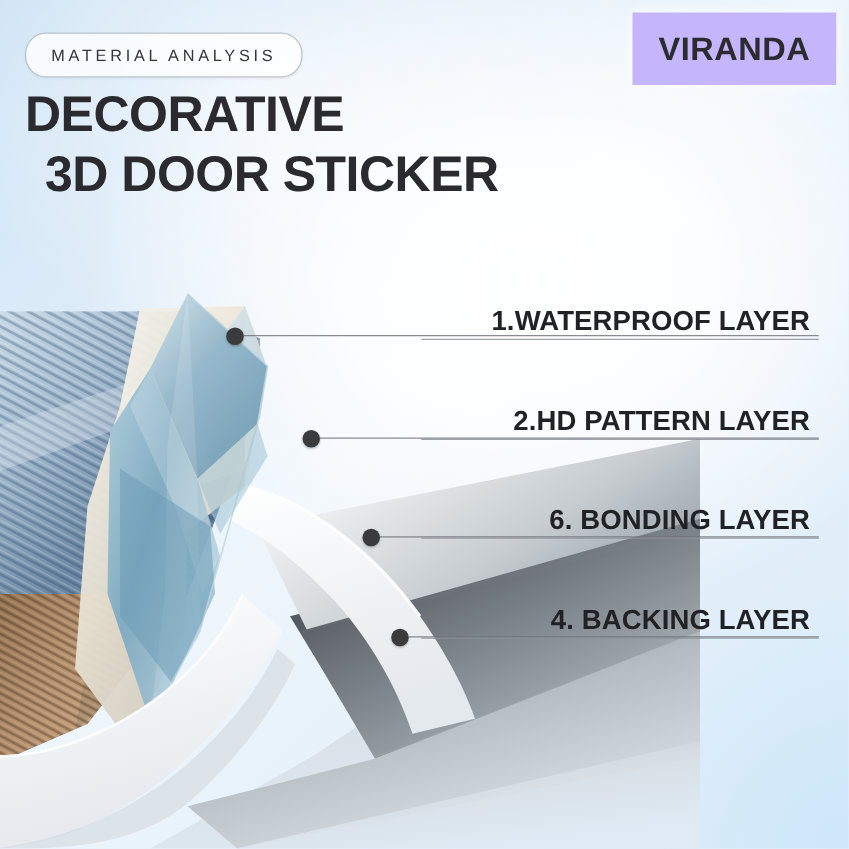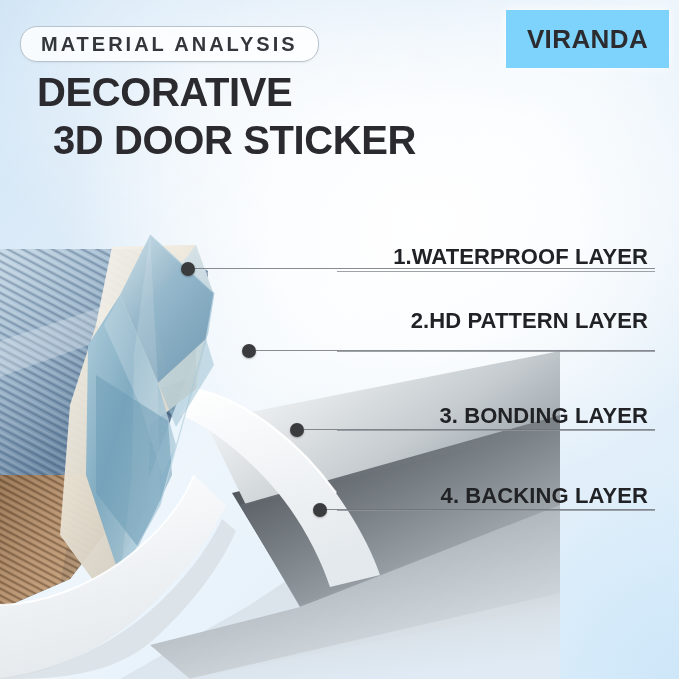--- a/index.html
+++ b/index.html
@@ -28,34 +28,34 @@
     background:radial-gradient(ellipse 300px 300px at 100% 100%,
        rgba(200,228,248,.75) 0%,rgba(200,228,248,0) 70%);
   }
 
   
   .pill{
     position:absolute;left:20px;top:26px;height:34px;
     padding:0 20px;display:flex;align-items:center;
     border:1px solid #b9c3cc;border-radius:17px;
     background:rgba(255,255,255,.80);
-    font-size:20px;letter-spacing:3.0px;color:#33363a;
-    font-weight:700;white-space:nowrap;
+    font-size:13px;letter-spacing:3.0px;color:#33363a;
+    font-weight:400;white-space:nowrap;
     box-shadow:0 1px 2px rgba(120,140,160,.13);
   }
   .title{
-    position:absolute;left:37px;top:70px;
+    position:absolute;left:20px;top:70px;
     font-size:40px;line-height:44px;font-weight:bold;
     color:#2b2b2f;letter-spacing:-0.4px;white-space:nowrap;
   }
   .title .l2{display:block;margin-top:4px;margin-left:16px;}
 
   .brand{
     position:absolute;left:506px;top:10px;width:163px;height:58px;
-    background:#7dd3fc;display:flex;align-items:center;justify-content:center;
+    background:#c4b5fd;display:flex;align-items:center;justify-content:center;
     box-shadow:0 0 9px rgba(255,255,255,.95);
   }
   .brand span{
     font-size:26px;font-weight:bold;color:#2c2c30;letter-spacing:.4px;
   }
 
   
   .art{position:absolute;left:0;top:175px;width:560px;height:504px;}
   .art svg{display:block;}
 
@@ -246,25 +246,25 @@
     <span>VIRANDA</span>
   </div>
 
   <div class="labels" id="callout-layer">
       <div class="leader" style="left: 195px; top: 268px; width: 460px;"></div>
       <div class="dot" style="left: 181px; top: 262px; background: rgb(58, 59, 61);"></div>
       <div class="lbl" style="top: 244px;">1.WATERPROOF LAYER</div>
       <div class="rule" style="top: 271px; width: 318px; background: rgb(141, 147, 153);"></div>
       <div class="leader" style="left: 256px; top: 350px; width: 399px;"></div>
       <div class="dot" style="left: 242px; top: 344px; background: rgb(58, 59, 61);"></div>
-      <div class="lbl" style="top: 308px;">2.HD PATTERN LAYER</div>
+      <div class="lbl" style="top: 324px;">2.HD PATTERN LAYER</div>
       <div class="rule" style="top: 351px; width: 318px; background: rgb(141, 147, 153);"></div>
       <div class="leader" style="left: 304px; top: 429px; width: 351px;"></div>
       <div class="dot" style="left: 290px; top: 423px; background: rgb(58, 59, 61);"></div>
-      <div class="lbl" style="top: 403px;">3. BONDING LAYER</div>
+      <div class="lbl" style="top: 403px;">6. BONDING LAYER</div>
       <div class="rule" style="top: 430px; width: 318px; background: rgb(141, 147, 153);"></div>
       <div class="leader" style="left: 327px; top: 509px; width: 328px;"></div>
       <div class="dot" style="left: 313px; top: 503px; background: rgb(58, 59, 61);"></div>
       <div class="lbl" style="top: 483px; text-align: right;">4. BACKING LAYER</div>
       <div class="rule" style="top: 510px; width: 318px; background: rgb(141, 147, 153);"></div>
     </div>
 
 </div>
 
 </body></html>

